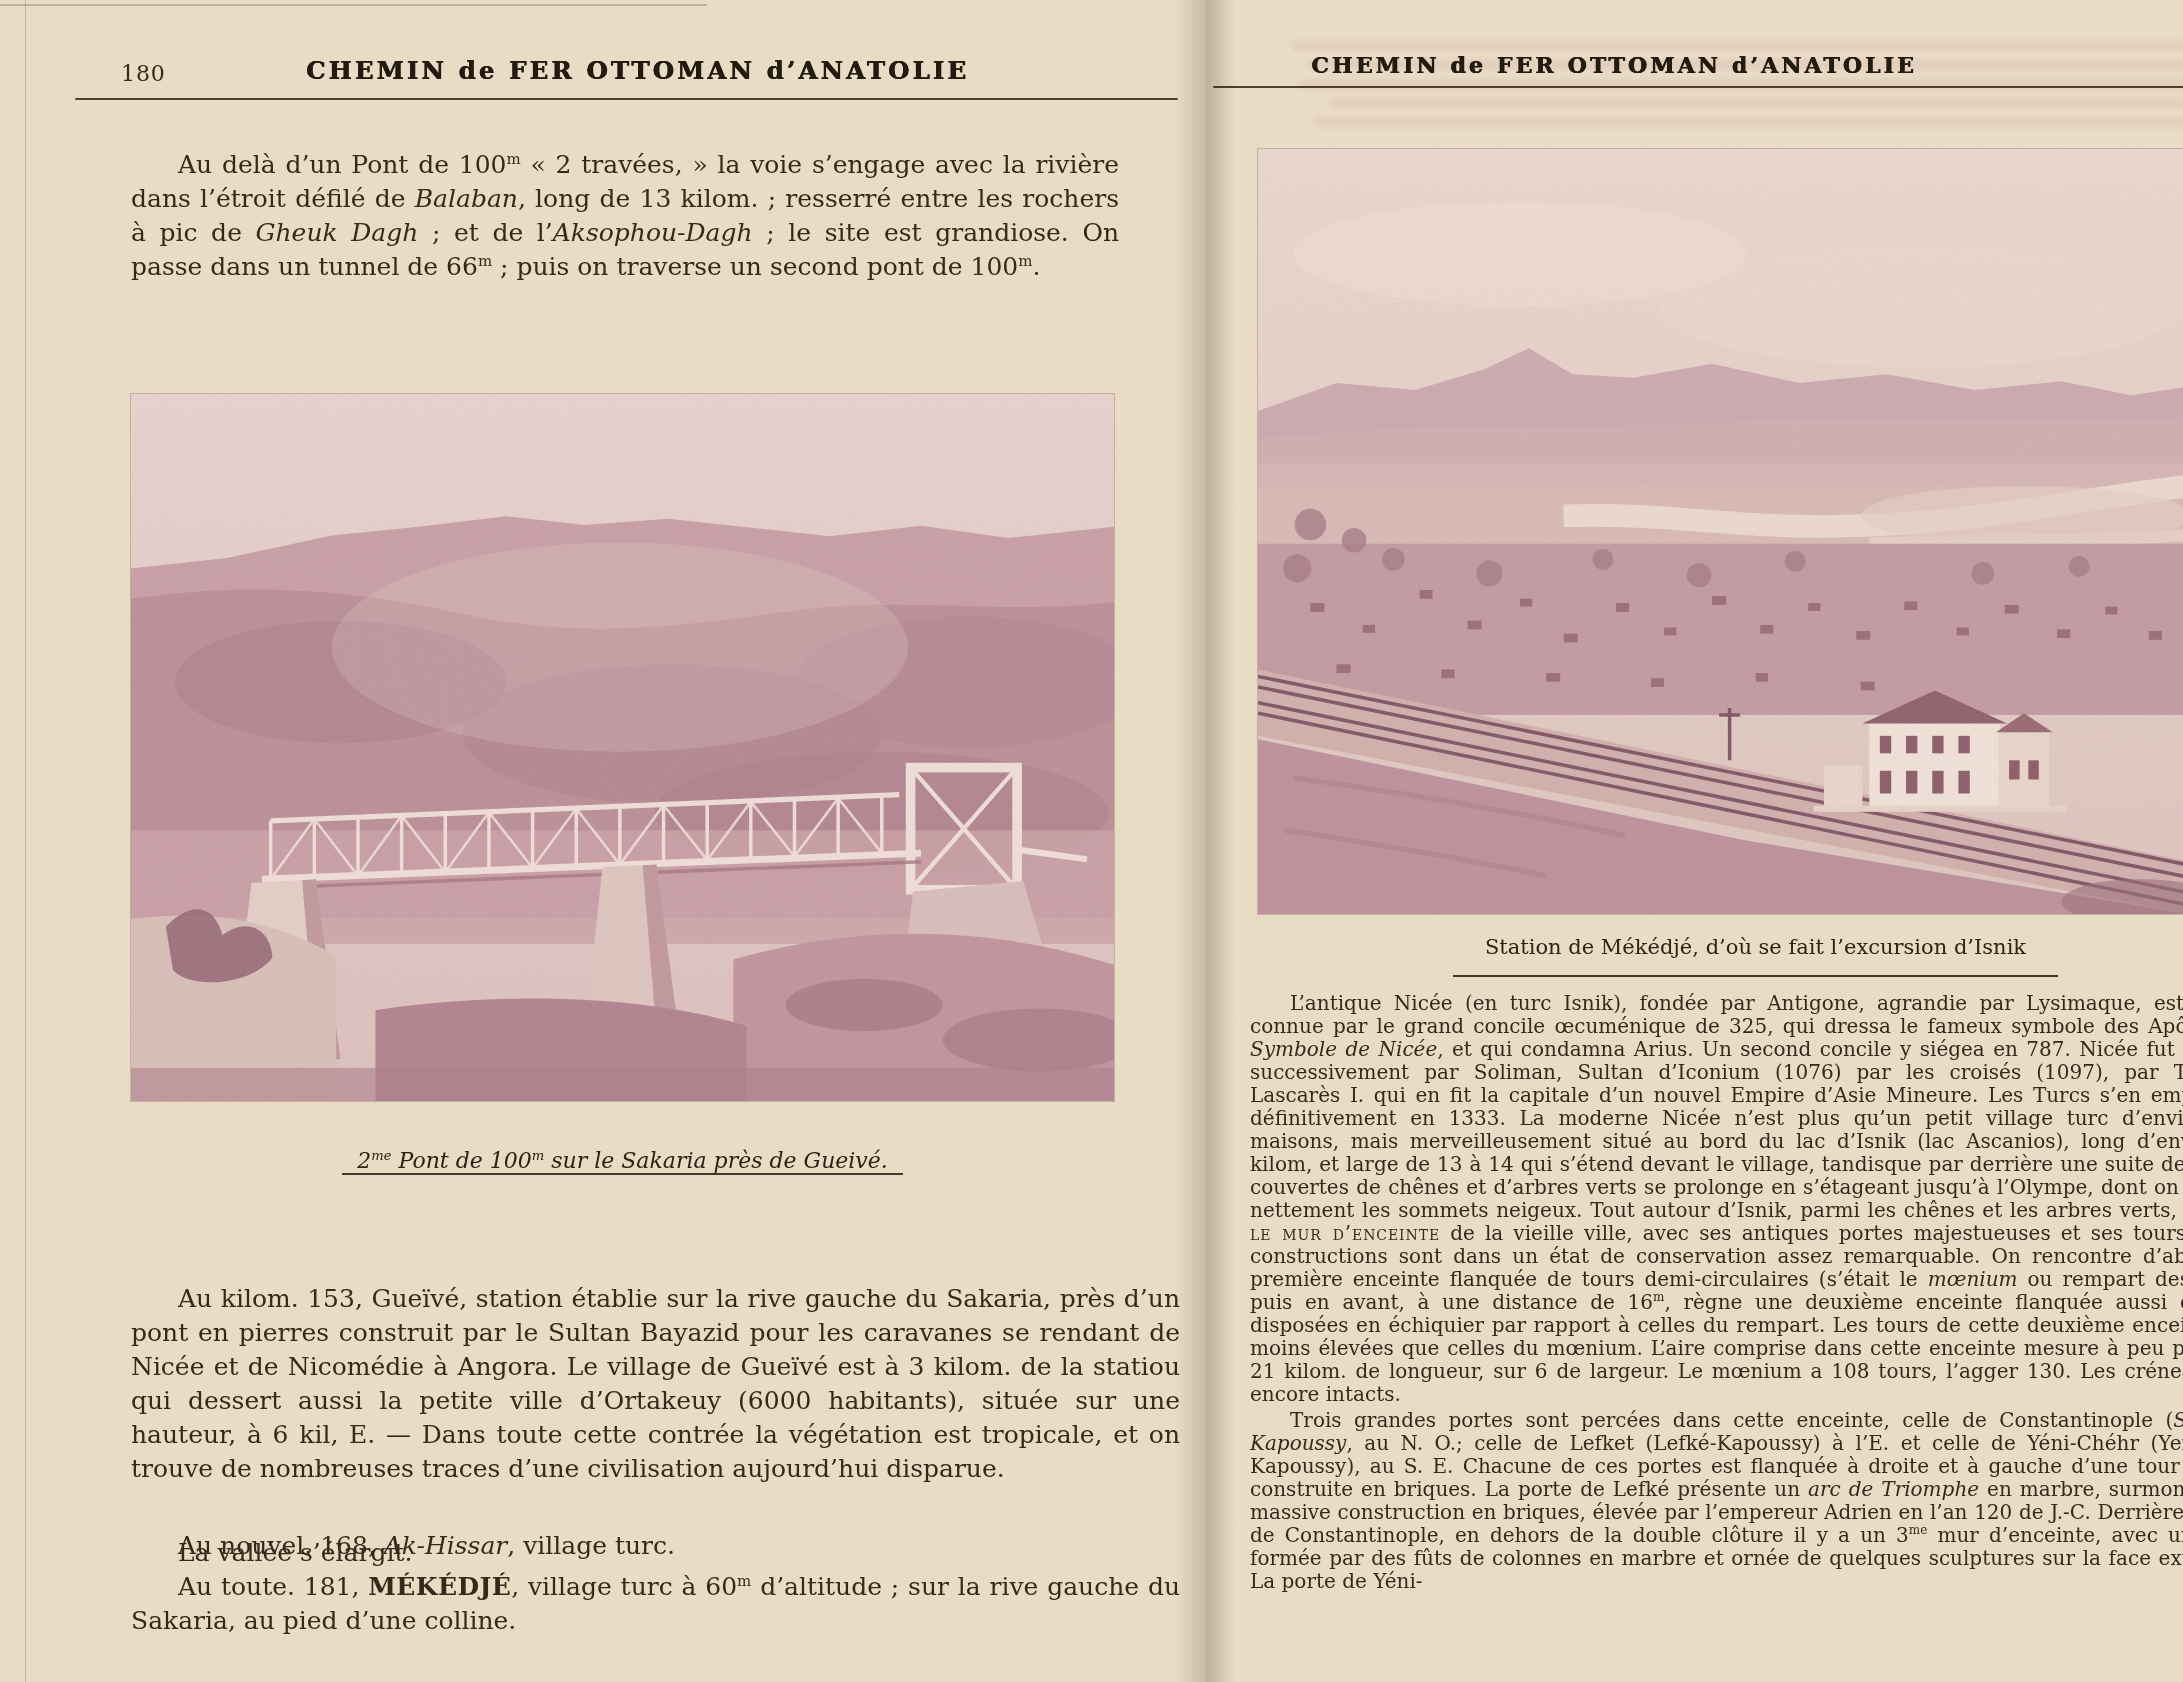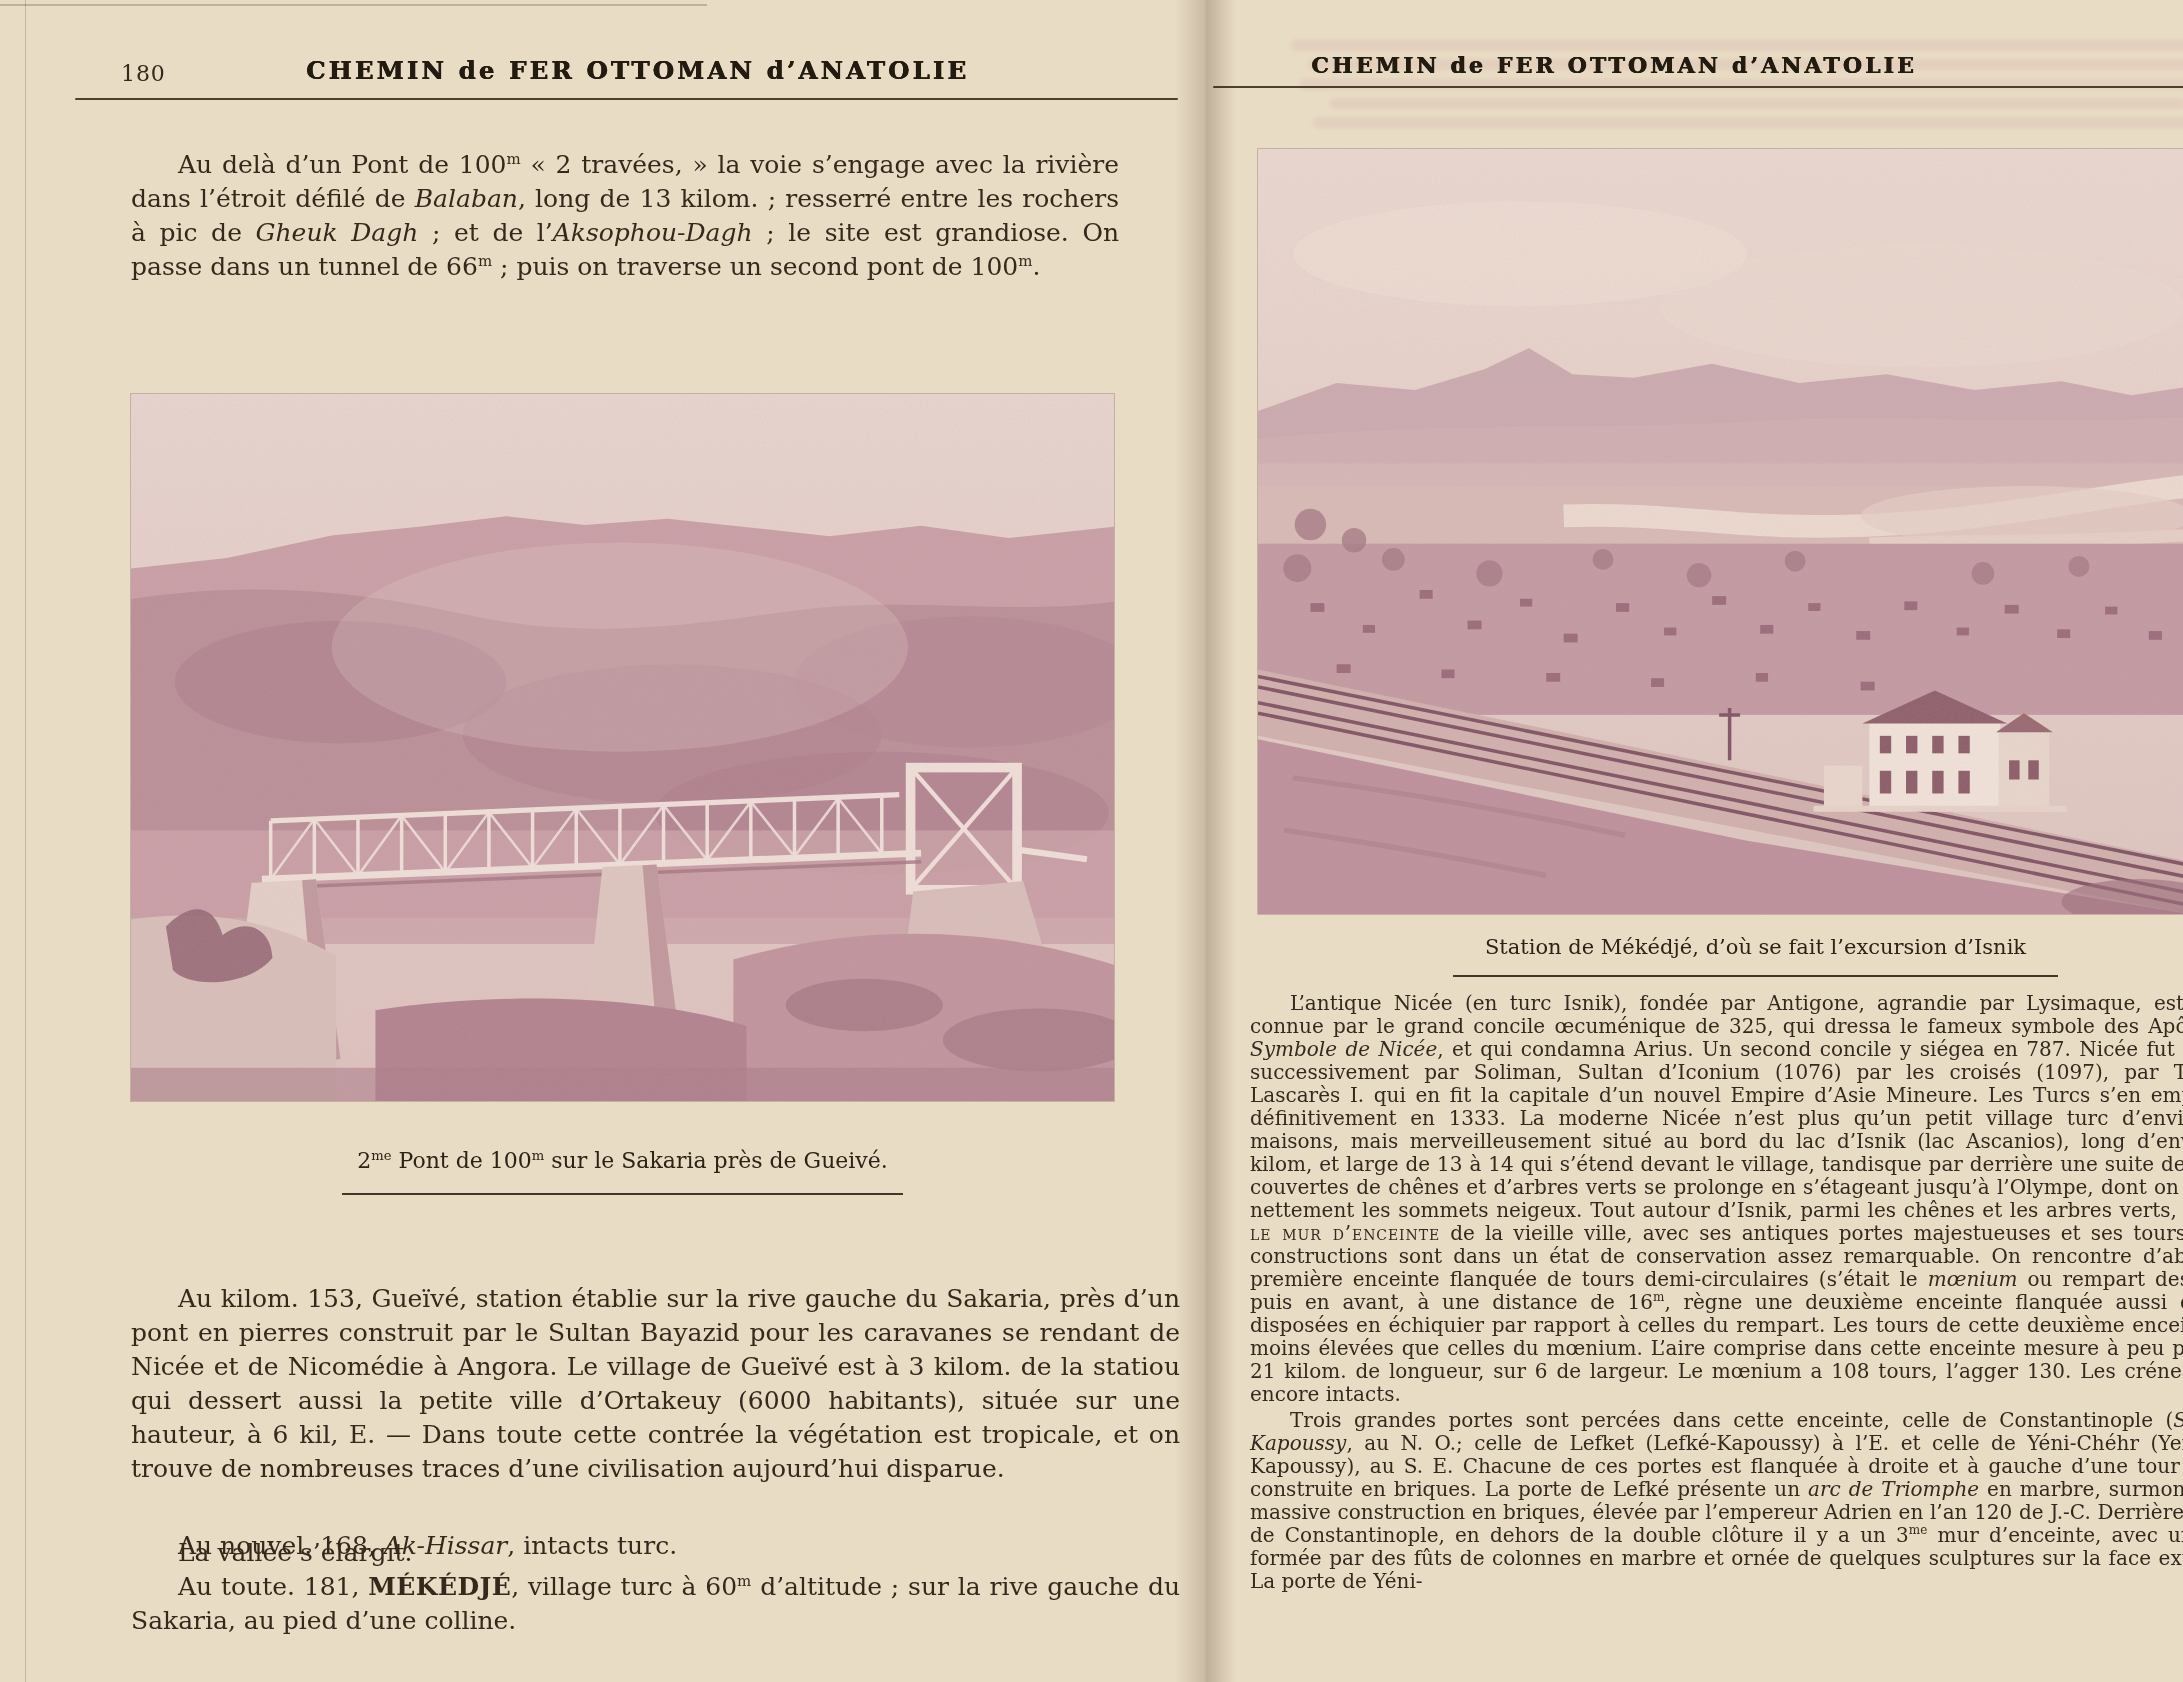--- a/index.html
+++ b/index.html
@@ -37,21 +37,21 @@
 
   figure{margin:0;}
   .photo-frame{box-shadow:0 0 0 0.9px rgba(118,80,90,.35); overflow:hidden;}
   .photo-frame svg{display:block; width:100%; height:100%;}
 
   .caption-wrap{text-align:center;}
   .caption-inner{
     display:inline-block; font-size:22px; color:#2c2215;
     border-bottom:2.2px solid rgba(42,32,20,.88);
   }
-  .cap-l{padding:0 15px 20px;}
+  .cap-l{padding:0 15px 0;font-style:italic;}
   .cap-r{font-size:21px; padding:0 32px 16px; border-bottom-width:2.6px;}
 
   .ghost{background:rgba(186,124,136,.13); filter:blur(2.2px); border-radius:5.2px;}
 </style>
 </head>
 <body>
 
 <div class="spread">
 
   <div class="abs toprule" style="left:0;top:4.4px;width:707px;height:1.7px;"></div>
@@ -119,21 +119,21 @@
     </figure>
 
     <div class="abs caption-wrap" style="left:131px;top:1148px;width:983px;">
       <span class="caption-inner cap-l"><span>2</span><span class="seg-sup">me</span><span> Pont de 100</span><span class="seg-sup">m</span><span> sur le Sakaria près de Gueivé.</span></span>
     </div>
 
     <p class="abs bodytext lp-body" style="left:131px;top:1282px;width:1049px;"><span>Au kilom. 153, Gueïvé, station établie sur la rive gauche du Sakaria, près d’un pont en pierres construit par le Sultan Bayazid pour les caravanes se rendant de Nicée et de Nicomédie à Angora. Le village de Gueïvé est à 3 kilom. de la statiou qui dessert aussi la petite ville d’Ortakeuy (6000 habitants), située sur une hauteur, à 6 kil, E. — Dans toute cette contrée la végétation est tropicale, et on trouve de nombreuses traces d’une civilisation aujourd’hui disparue.</span></p>
 
     <p class="abs bodytext lp-body" style="left:131px;top:1536px;width:1049px;"><span>La vallée s’élargit.</span></p>
 
-    <p class="abs bodytext lp-body" style="left:131px;top:1529px;width:1049px;"><span>Au nouvel. 168, </span><span class="seg-i">Ak-Hissar</span><span>, intacts turc.</span></p>
+    <p class="abs bodytext lp-body" style="left:131px;top:1529px;width:1049px;"><span>Au nouvel. 168, </span><span class="seg-i">Ak-Hissar</span><span>, village turc.</span></p>
 
     <p class="abs bodytext lp-body" style="left:131px;top:1570px;width:1049px;"><span>Au toute. 181, </span><span class="seg-b">MÉKÉDJÉ</span><span>, village turc à 60</span><span class="seg-sup">m</span><span> d’altitude ; sur la rive gauche du Saka­ria, au pied d’une colline.</span></p>
   </div>
 
   <div class="abs" style="left:1199px;top:0;width:1141px;height:1682px;">
 
     <div class="abs ghost" style="left:92px;top:40px;width:978px;height:10.5px;"></div>
     <div class="abs ghost" style="left:109px;top:59px;width:926px;height:10.5px;"></div>
     <div class="abs ghost" style="left:100px;top:79px;width:952px;height:10.5px;"></div>
     <div class="abs ghost" style="left:131px;top:98px;width:856px;height:10.5px;"></div>

